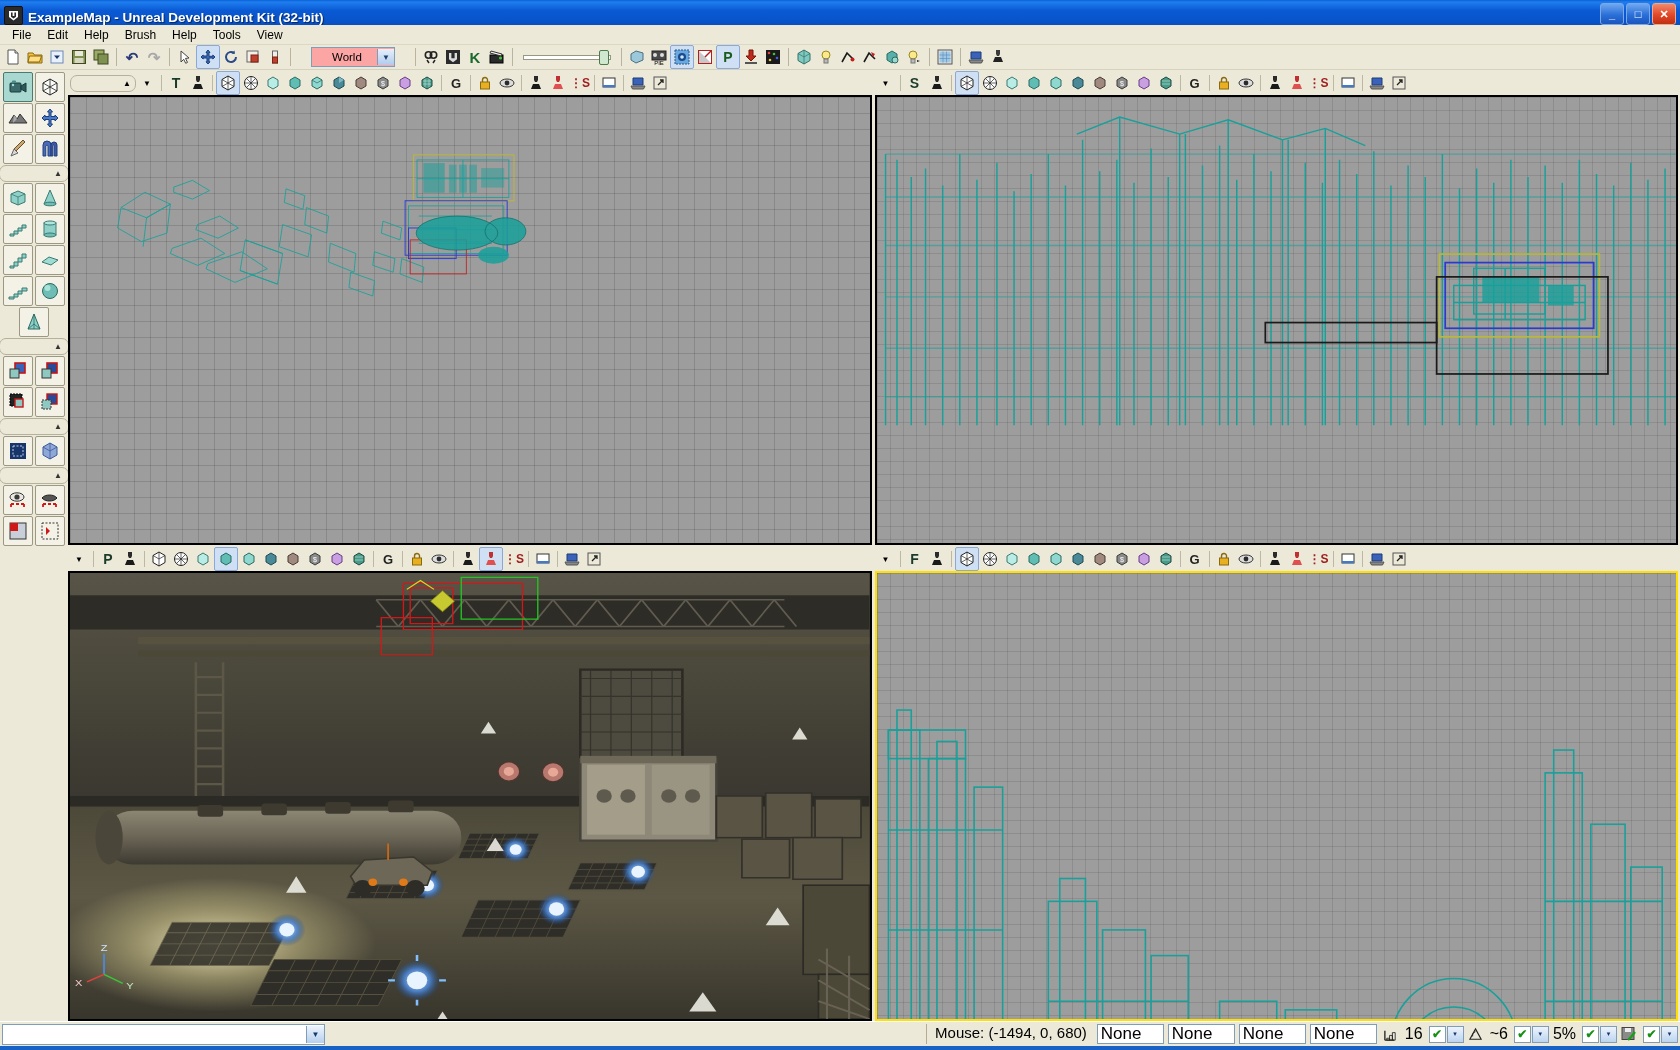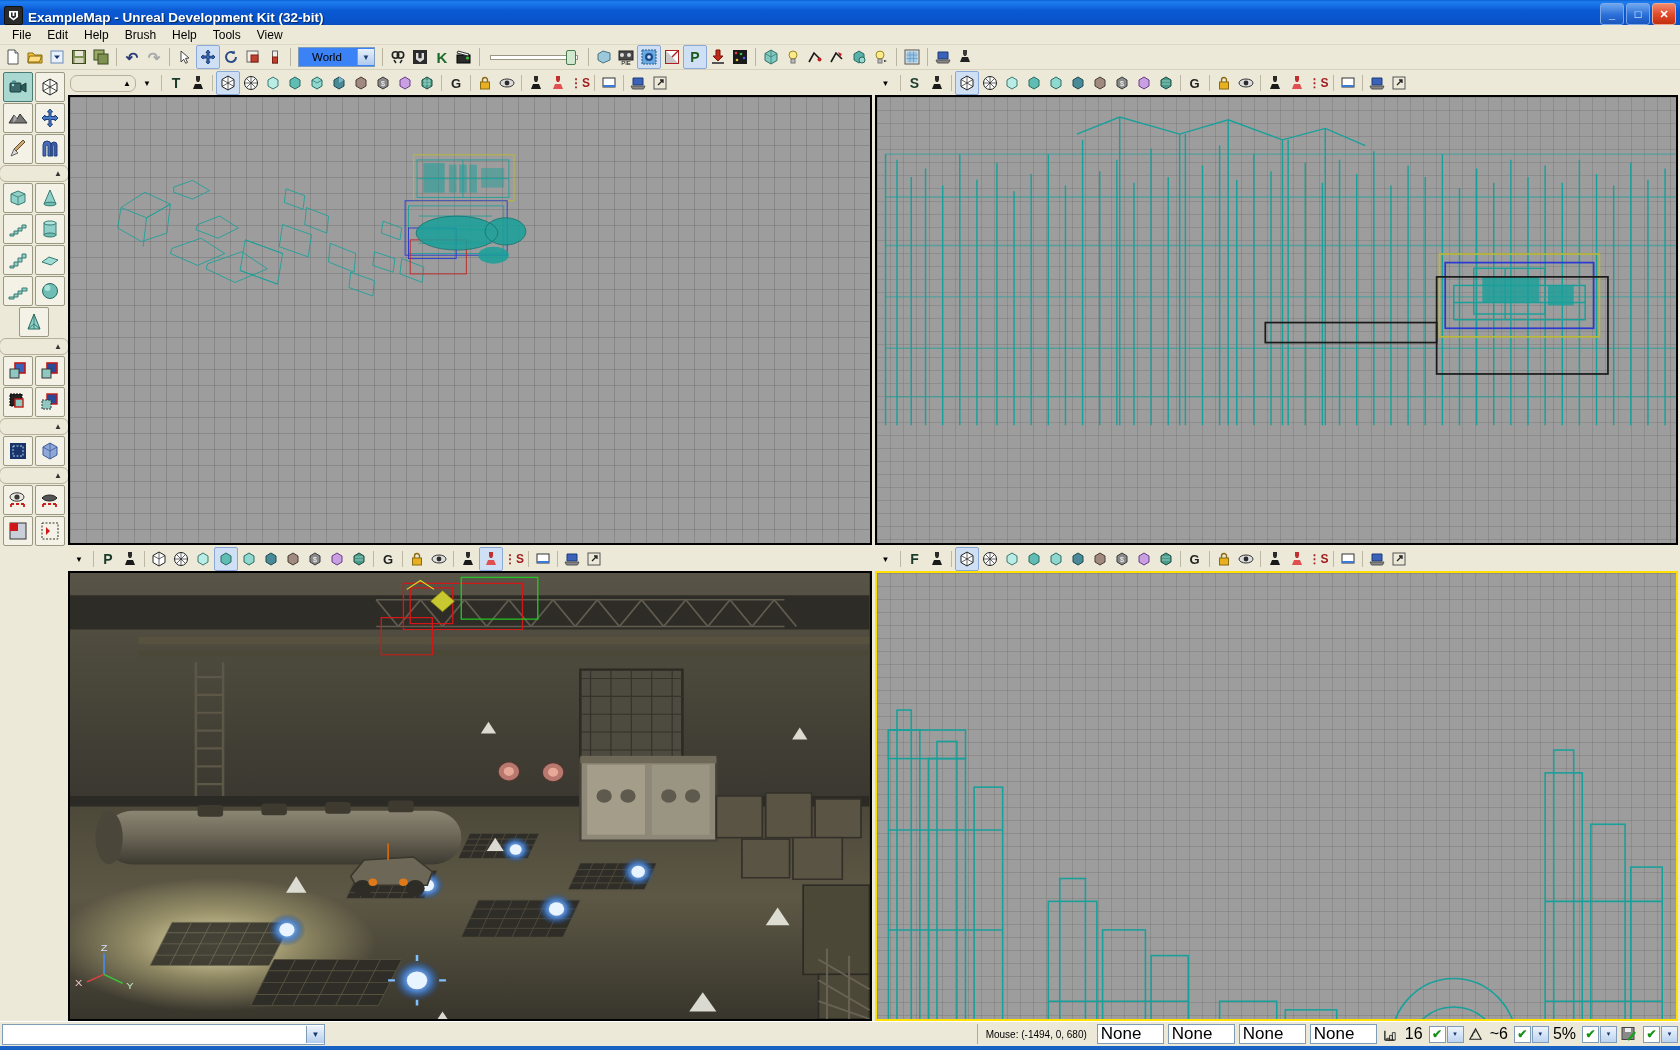--- a/index.html
+++ b/index.html
@@ -27,22 +27,22 @@
   .menubar .mi{padding:2px 8px;font-size:12px;color:#000;}
 
   
   .toolbar{height:24px;background:#ece9d8;display:flex;align-items:center;flex:0 0 auto;
            border-bottom:1px solid #d6d2be;padding-left:2px;gap:0px;}
   .tb-btn{width:22px;height:22px;display:flex;align-items:center;justify-content:center;
           position:relative;flex:0 0 auto;}
   .tb-btn.on{border:1px solid #8aa8d8;background:#cfe0f5;border-radius:2px;}
   .sep{width:1px;height:18px;background:#b8b4a0;margin:0 4px;flex:0 0 auto;}
   .sep2{width:1px;height:16px;background:#bcb8a4;margin:0 3px;flex:0 0 auto;}
-  .combo{height:18px;border:1px solid #7f9db9;background:#3b82f6;display:flex;align-items:center;
-         font-size:11.5px;padding-left:13px;margin:0 3px;flex:0 0 auto;}
+  .combo{height:18px;border:1px solid #7f9db9;background:#fca5a5;display:flex;align-items:center;
+         font-size:11.5px;padding-left:20px;margin:0 16px;flex:0 0 auto;}
   .combo .arrow{width:16px;height:16px;background:linear-gradient(180deg,#e8f0fb,#aecbee);
          border-left:1px solid #7f9db9;margin-left:auto;display:flex;align-items:center;justify-content:center;
          font-size:8px;color:#1f3f6f;}
   .slider{width:88px;height:12px;display:flex;align-items:center;margin:0 6px;position:relative;flex:0 0 auto;}
   .slider .track{width:100%;height:3px;background:#fff;border:1px solid #9a9684;}
   .slider .knob{position:absolute;right:2px;width:8px;height:13px;background:#cfe8cf;border:1px solid #4c7a4c;border-radius:2px;}
 
   
   .ic{width:16px;height:16px;display:block;}
   .glyph{font-size:13px;font-weight:bold;color:#1a3a1a;line-height:1;}
@@ -82,21 +82,21 @@
   
   .persp{position:absolute;inset:0;background:#3a3730;overflow:hidden;}
 
   
   .statusbar{height:24px;flex:0 0 auto;background:#ece9d8;display:flex;align-items:center;
              border-top:1px solid #fff;gap:0;padding:0 2px;}
   .sb-combo{flex:0 0 auto;width:318px;height:19px;border:1px solid #7f9db9;background:#fff;display:flex;align-items:center;
             padding-left:3px;font-size:11px;}
   .sb-combo .arrow{width:17px;height:17px;margin-left:auto;background:linear-gradient(180deg,#eef4fc,#b6cfee);
             border-left:1px solid #7f9db9;display:flex;align-items:center;justify-content:center;font-size:8px;color:#15386b;}
-  .sb-pane{height:20px;border-left:1px solid #b0ac98;display:flex;align-items:center;padding:0 8px;font-size:10px;color:#000;}
+  .sb-pane{height:20px;border-left:1px solid #b0ac98;display:flex;padding:0 8px;font-size:15px;color:#000;}
   .sb-field{width:62px;height:18px;border:1px solid #7f9db9;background:#fff;font-size:17px;
             display:flex;align-items:center;padding-left:3px;margin:0 2px;flex:0 0 auto;}
   .chk{width:15px;height:15px;border:1px solid #7f9db9;background:#fff;display:flex;
        align-items:center;justify-content:center;color:#169016;font-size:12px;font-weight:bold;margin-left:3px;flex:0 0 auto;}
   .chk-arrow{width:15px;height:15px;border:1px solid #7f9db9;background:linear-gradient(180deg,#eef4fc,#bcd4f0);
        display:flex;align-items:center;justify-content:center;font-size:7px;color:#15386b;margin-left:1px;flex:0 0 auto;}
   .sb-lbl{font-size:16px;padding:0 3px 0 4px;white-space:nowrap;}
   .spacer{flex:1 1 auto;}
   .bottomline{height:4px;background:#1862c6;flex:0 0 auto;}
 </style>

